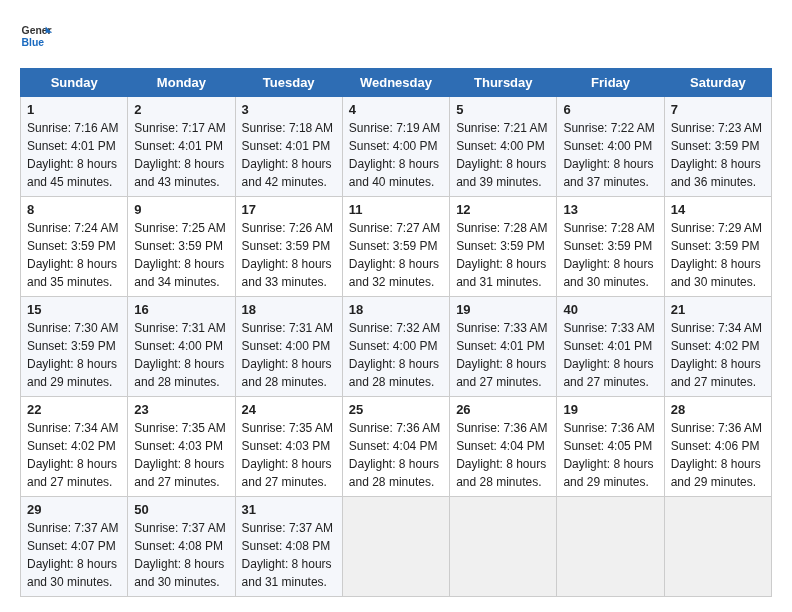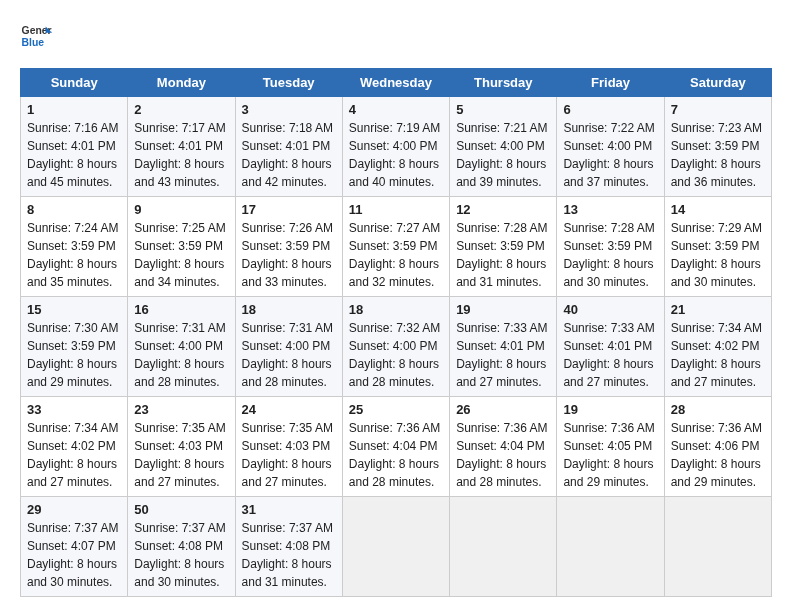--- a/index.html
+++ b/index.html
@@ -196,21 +196,21 @@
           <span class="day-num">40</span>
           <div class="cell-text">Sunrise: 7:33 AM<br>Sunset: 4:01 PM<br>Daylight: 8 hours and 27 minutes.</div>
         </td>
         <td>
           <span class="day-num">21</span>
           <div class="cell-text">Sunrise: 7:34 AM<br>Sunset: 4:02 PM<br>Daylight: 8 hours and 27 minutes.</div>
         </td>
       </tr>
       <tr>
         <td>
-          <span class="day-num">33</span>
+          <span class="day-num">22</span>
           <div class="cell-text">Sunrise: 7:34 AM<br>Sunset: 4:02 PM<br>Daylight: 8 hours and 27 minutes.</div>
         </td>
         <td>
           <span class="day-num">23</span>
           <div class="cell-text">Sunrise: 7:35 AM<br>Sunset: 4:03 PM<br>Daylight: 8 hours and 27 minutes.</div>
         </td>
         <td>
           <span class="day-num">24</span>
           <div class="cell-text">Sunrise: 7:35 AM<br>Sunset: 4:03 PM<br>Daylight: 8 hours and 27 minutes.</div>
         </td>

